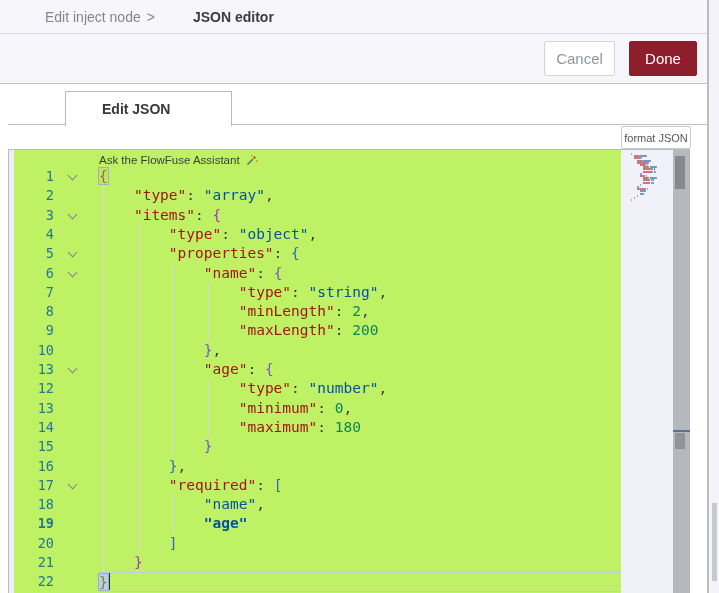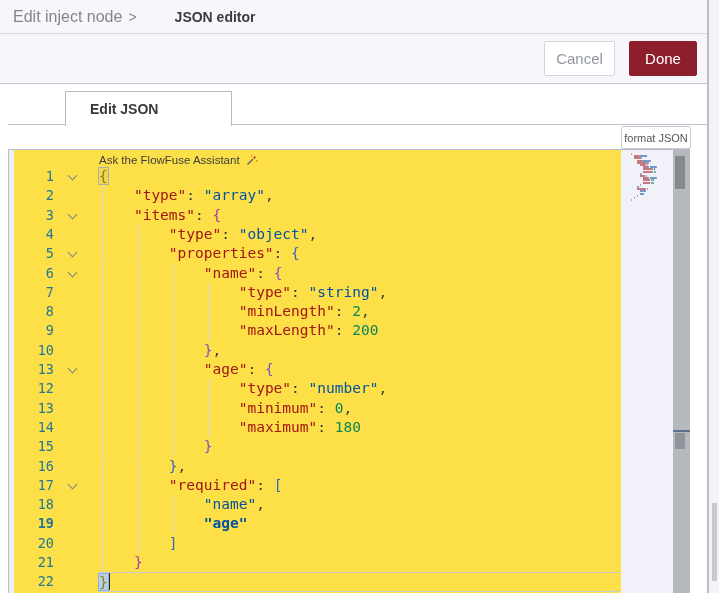--- a/index.html
+++ b/index.html
@@ -2,47 +2,47 @@
 <html><head>
 <meta charset="utf-8">
 <style>
   * { margin:0; padding:0; box-sizing:border-box; }
   html,body { width:719px; height:593px; overflow:hidden; }
   body { font-family:"Liberation Sans", sans-serif; background:#ffffff; position:relative; }
 
   
   .hdr { position:absolute; left:0; top:0; width:707px; height:34px; background:#f7f7fb;
          border-bottom:1px solid #d9d9e2; display:flex; align-items:center; padding-left:13px; }
-  .hdr .crumb-parent { color:#84848c; font-size:16px; }
+  .hdr .crumb-parent { color:#84848c; font-size:14px;margin-left:32px; }
   .hdr .crumb-sep { color:#84848c; font-size:14px; margin:0 6px; }
   .hdr .crumb-current { color:#3a3a40; font-size:14px; font-weight:bold;margin-left:32px; }
 
   
   .actionbar { position:absolute; left:0; top:34px; width:707px; height:50px; background:#f7f7fb;
                border-bottom:1px solid #c3c3cd; }
   .btn { position:absolute; top:7px; height:35px; font-size:15px; border-radius:2px; cursor:pointer;
          display:flex; align-items:center; justify-content:center; }
   .btn-cancel { left:544px; width:71px; background:#ffffff; border:1px solid #d4d4dc; color:#9096a0; }
   .btn-done { left:629px; width:68px; background:#8c1f2b; border:1px solid #8c1f2b; color:#ffffff; }
 
   
   .tabs { position:absolute; left:8px; top:91px; width:699px; height:34px; border-bottom:1px solid #c0c0cc; }
-  .tab { position:absolute; top:0; height:34px; display:flex; align-items:center; padding-left:24px;
+  .tab { position:absolute; top:0; height:34px; display:flex; align-items:center; padding-left:36px;
          font-size:14px; border:1px solid #b9b9c6; cursor:pointer; }
   .tab-active { left:57px; width:167px; height:35px; background:#ffffff; border-bottom:none;
                 font-weight:bold; color:#38383d; z-index:2; }
   .tab-inactive { left:223px; width:206px; background:#e5e5f0; color:#4e4e56; }
 
   
   .fmt-btn { position:absolute; left:621px; top:126px; width:70px; height:23px; background:#ffffff;
              border:1px solid #c9c9d3; border-radius:2px; color:#55555c; font-size:11px;
              display:flex; align-items:center; justify-content:center; cursor:pointer; }
 
   
-  .editor { position:absolute; left:8px; top:149px; width:682px; height:444px; background:#fde047;
+  .editor { position:absolute; left:8px; top:149px; width:682px; height:444px; background:#bef264;
             border-top:1px solid #bcbcc6; border-left:1px solid #bcbcc6; overflow:hidden; }
   .editor-strip { position:absolute; left:0; top:0; width:5px; height:100%; background:#ecedf6; }
   .ghost-row { position:absolute; left:90px; top:2px; height:16px; display:flex; align-items:center;
                font-size:11.5px; color:#3c3c40; z-index:1; white-space:nowrap; }
   .ghost-row svg { margin-left:5px; }
 
   .rows { position:absolute; left:0; top:17px; right:0; }
   .crow { position:absolute; left:0; height:19.3px; width:100%; display:flex; font-family:"DejaVu Sans Mono", monospace; }
   .gut-strip { width:5px; background:#ecedf6; flex:none; }
   .gut-num { width:50px; flex:none; text-align:right; padding-right:10px; color:#237893;

